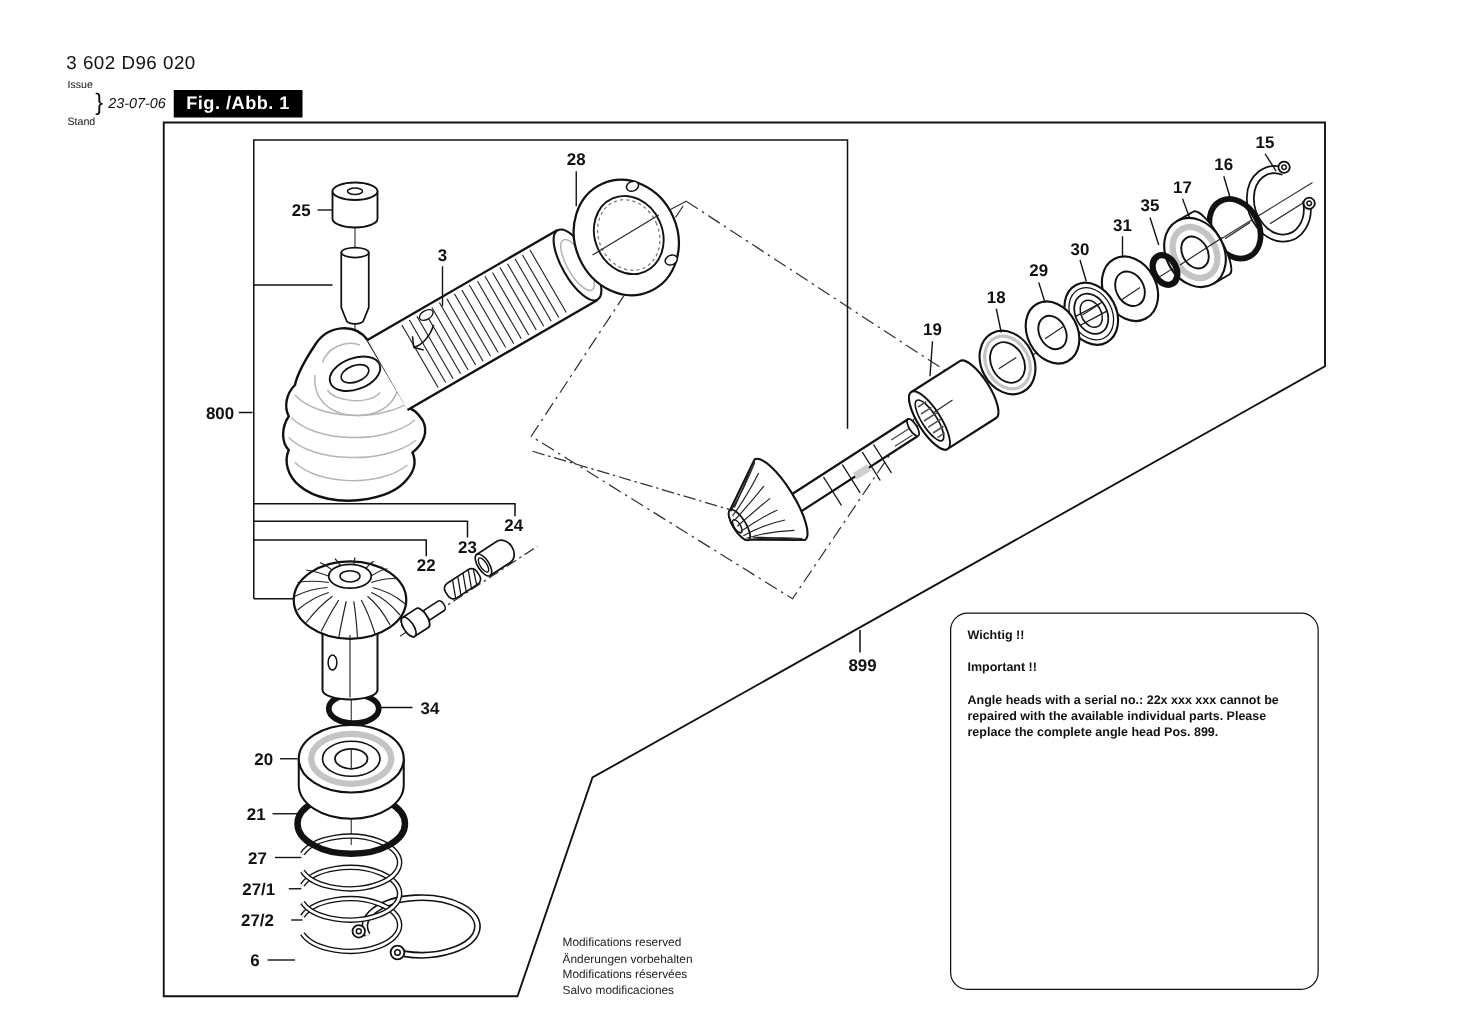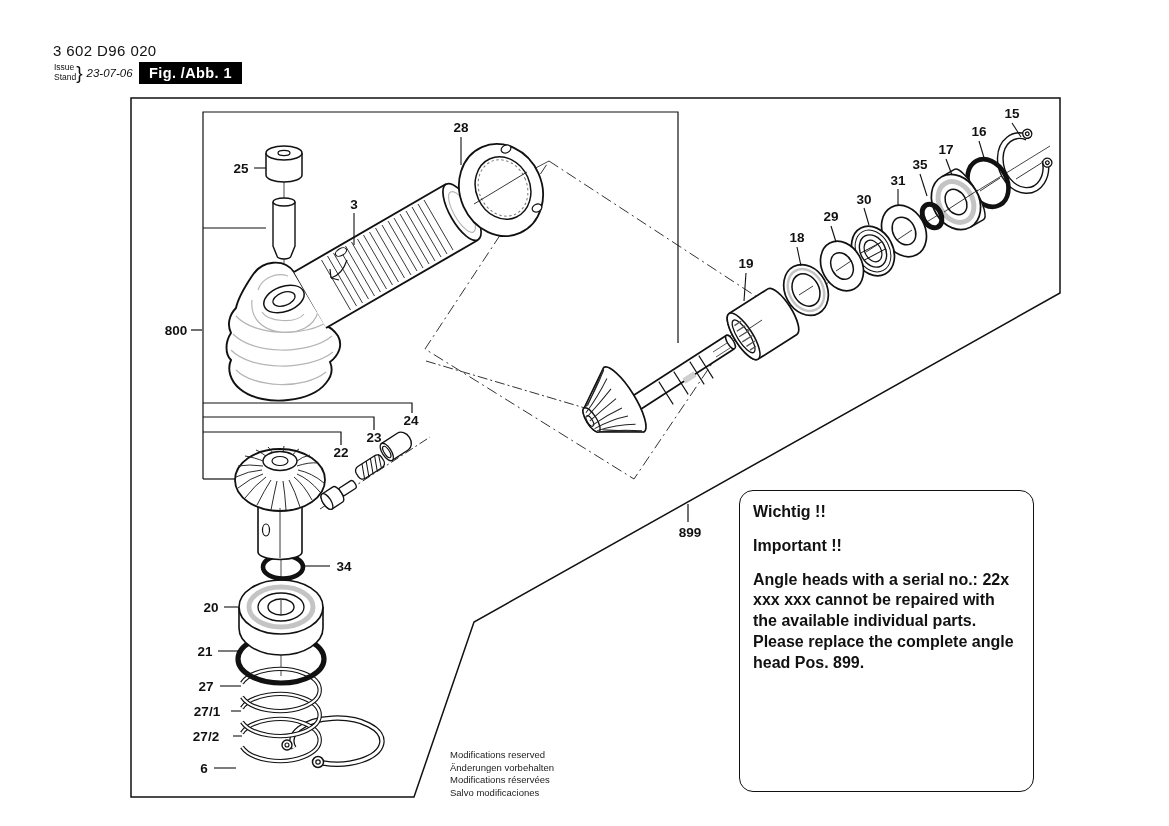--- a/index.html
+++ b/index.html
@@ -1,25 +1,25 @@
 <!DOCTYPE html>
 <html><head>
 <meta charset="utf-8">
 <style>
   html,body{margin:0;padding:0;background:#fff;}
   body{width:1169px;height:826px;position:relative;font-family:"Liberation Sans",sans-serif;color:#111;overflow:hidden;}
   .hdr{position:absolute;left:53px;top:42px;}
   .hdr .pn{font-size:15px;letter-spacing:.4px;}
   .issue-row{position:absolute;left:54px;top:63px;display:flex;align-items:center;}
-  .issue-col{display:flex;flex-direction:column;font-size:8.5px;line-height:9.5px;}
+  .issue-col{display:flex;flex-direction:column;font-size:8.5px;line-height:9.5px;gap:20px;}
   .brace{font-size:19px;font-weight:400;margin:0 2px 0 0;line-height:19px;}
   .date{font-size:11.5px;margin-left:2px;font-style:italic;}
-  .figbox{position:absolute;left:139px;top:62px;background:#000;color:#fff;height:22px;display:flex;align-items:center;padding:0 10px;font-size:14.5px;font-weight:bold;letter-spacing:.4px;}
+  .figbox{position:absolute;left:139px;top:72px;background:#000;color:#fff;height:22px;display:flex;align-items:center;padding:0 10px;font-size:14.5px;font-weight:bold;letter-spacing:.4px;}
   svg{position:absolute;left:0;top:0;}
-  .notebox{position:absolute;left:739px;top:490px;width:295px;height:302px;border:1.6px solid #111;border-radius:14px;padding:11px 13px;box-sizing:border-box;font-size:16px;font-weight:bold;line-height:1.3;overflow:hidden;}
+  .notebox{position:absolute;left:760px;top:490px;width:295px;height:302px;border:1.6px solid #111;border-radius:14px;padding:11px 13px;box-sizing:border-box;font-size:10px;font-weight:bold;line-height:1.3;overflow:hidden;}
   .notebox p{margin:0 0 13px 0;}
   .footer{position:absolute;left:450px;top:749px;font-size:9.5px;line-height:1.32;color:#222;}
   text{font-family:"Liberation Sans",sans-serif;font-size:13.5px;font-weight:bold;fill:#111;}
 </style>
 </head>
 <body>
 
 <div class="hdr">
   <div class="pn">3 602 D96 020</div>
 </div>

